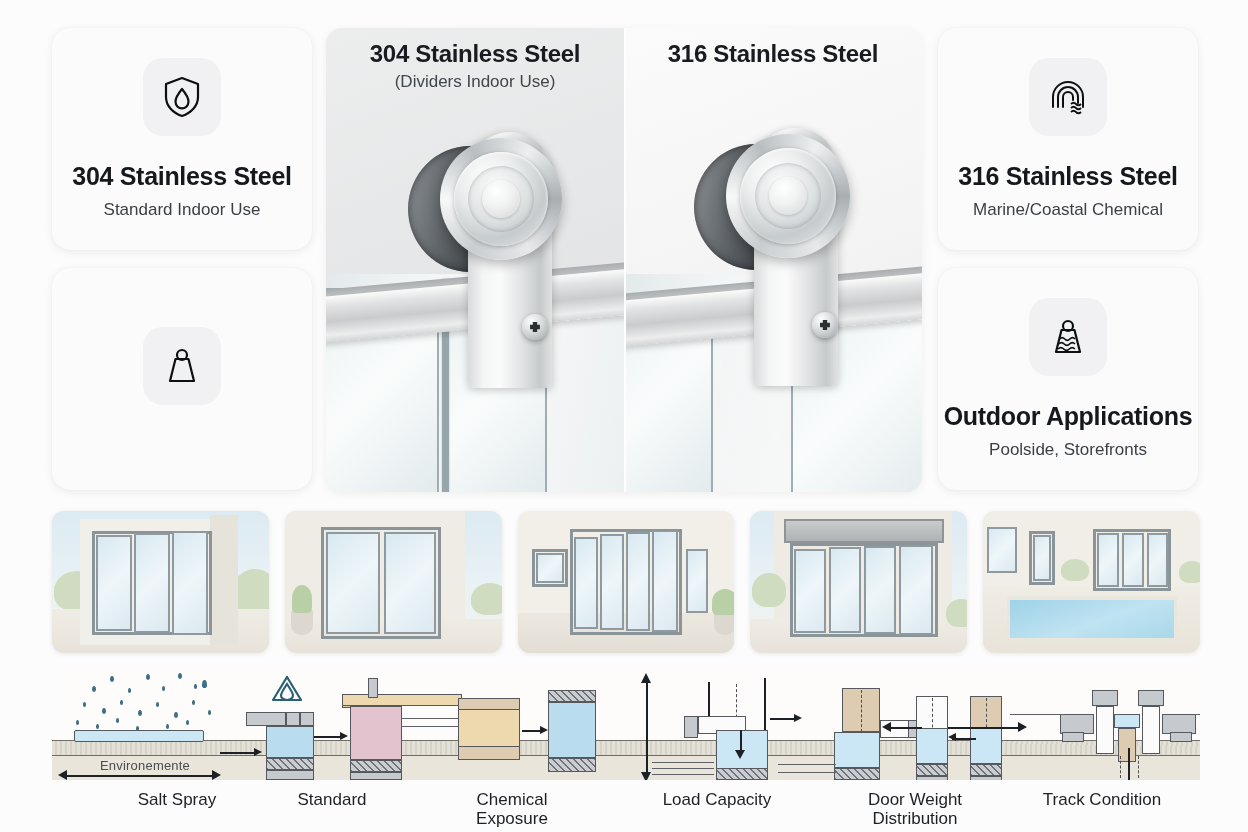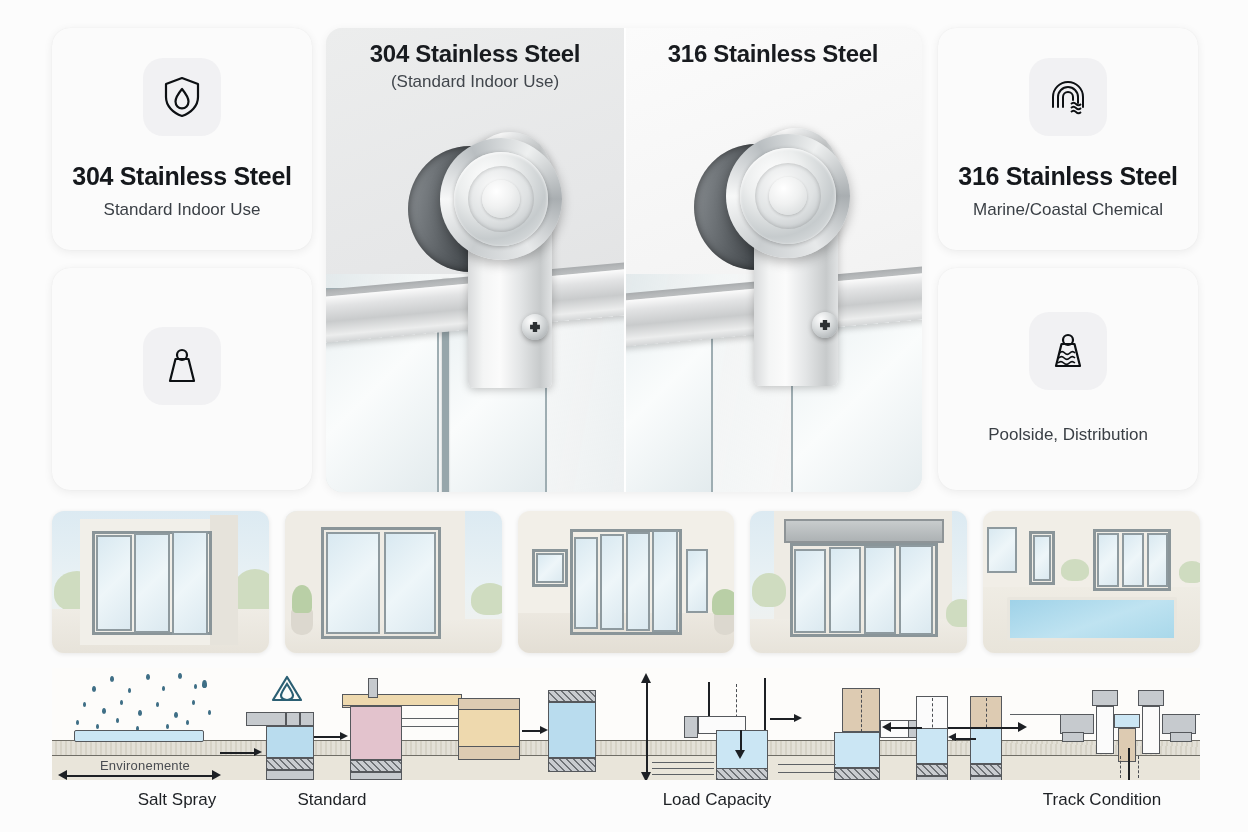--- a/index.html
+++ b/index.html
@@ -217,29 +217,30 @@
   <div class="card" style="left:938px; top:268px; width:260px; height:222px;">
     <div class="icon-plate">
       <svg width="48" height="48" viewBox="0 0 48 48" fill="none" stroke="#0d1013" stroke-width="2.2">
         <circle cx="24" cy="13" r="5"></circle>
         <path d="M17.5 17 H30.5 L36 39 H12 Z" stroke-linejoin="round"></path>
         <path d="M15.5 26 q2.6 -2.6 5.2 0 t5.2 0 t5.2 0" stroke-width="1.7"></path>
         <path d="M14.8 31 q2.7 -2.7 5.4 0 t5.4 0 t5.4 0" stroke-width="1.7"></path>
         <path d="M14.1 36 q2.8 -2.8 5.6 0 t5.6 0 t5.6 0" stroke-width="1.7"></path>
       </svg>
     </div>
-    <div class="card-sub">Poolside, Distribution</div>
+    <div class="card-title">Outdoor Applications</div>
+    <div class="card-sub">Poolside, Storefronts</div>
   </div>
 
   <div class="hero">
 
     <div class="hero-half left">
       <div class="hero-head">
         <div class="hero-h1">304 Stainless Steel</div>
-        <div class="hero-h2">(Standard Indoor Use)</div>
+        <div class="hero-h2">(Dividers Indoor Use)</div>
       </div>
       <div class="hw">
         <div class="glass-bg"></div>
         <div class="glass-pane" style="left:-4%; top:56%; width:42%; height:50%;"></div>
         <div class="glass-pane" style="left:40%; top:56%; width:34%; height:50%;"></div>
         <div class="glass-mullion" style="left:39%; top:54%; height:48%;"></div>
         <div class="track-lip" style="top:248px;"></div>
         <div class="track" style="top:255px;"></div>
         <div class="wheel w-dark" style="left:82px; top:118px; width:124px; height:126px;"></div>
         <div class="strap" style="left:142px; top:104px; height:256px;"></div>
@@ -482,21 +483,29 @@
     </div>
   </div>
 
   <div class="t-label-row">
     <div class="t-label" style="left:40px; width:170px; top:4px;">
       <span>Salt Spray</span>
     </div>
     <div class="t-label" style="left:195px; width:170px; top:4px;">
       <span>Standard</span>
     </div>
+    <div class="t-label" style="left:375px; width:170px; top:4px;">
+      <span>Chemical</span><br>
+      <span>Exposure</span>
+    </div>
     <div class="t-label" style="left:565px; width:200px; top:4px;">
       <span>Load Capacity</span>
     </div>
+    <div class="t-label" style="left:768px; width:190px; top:4px;">
+      <span>Door Weight</span><br>
+      <span>Distribution</span>
+    </div>
     <div class="t-label" style="left:955px; width:190px; top:4px;">
       <span>Track Condition</span>
     </div>
   </div>
 
 </div>
 
 </body></html>

